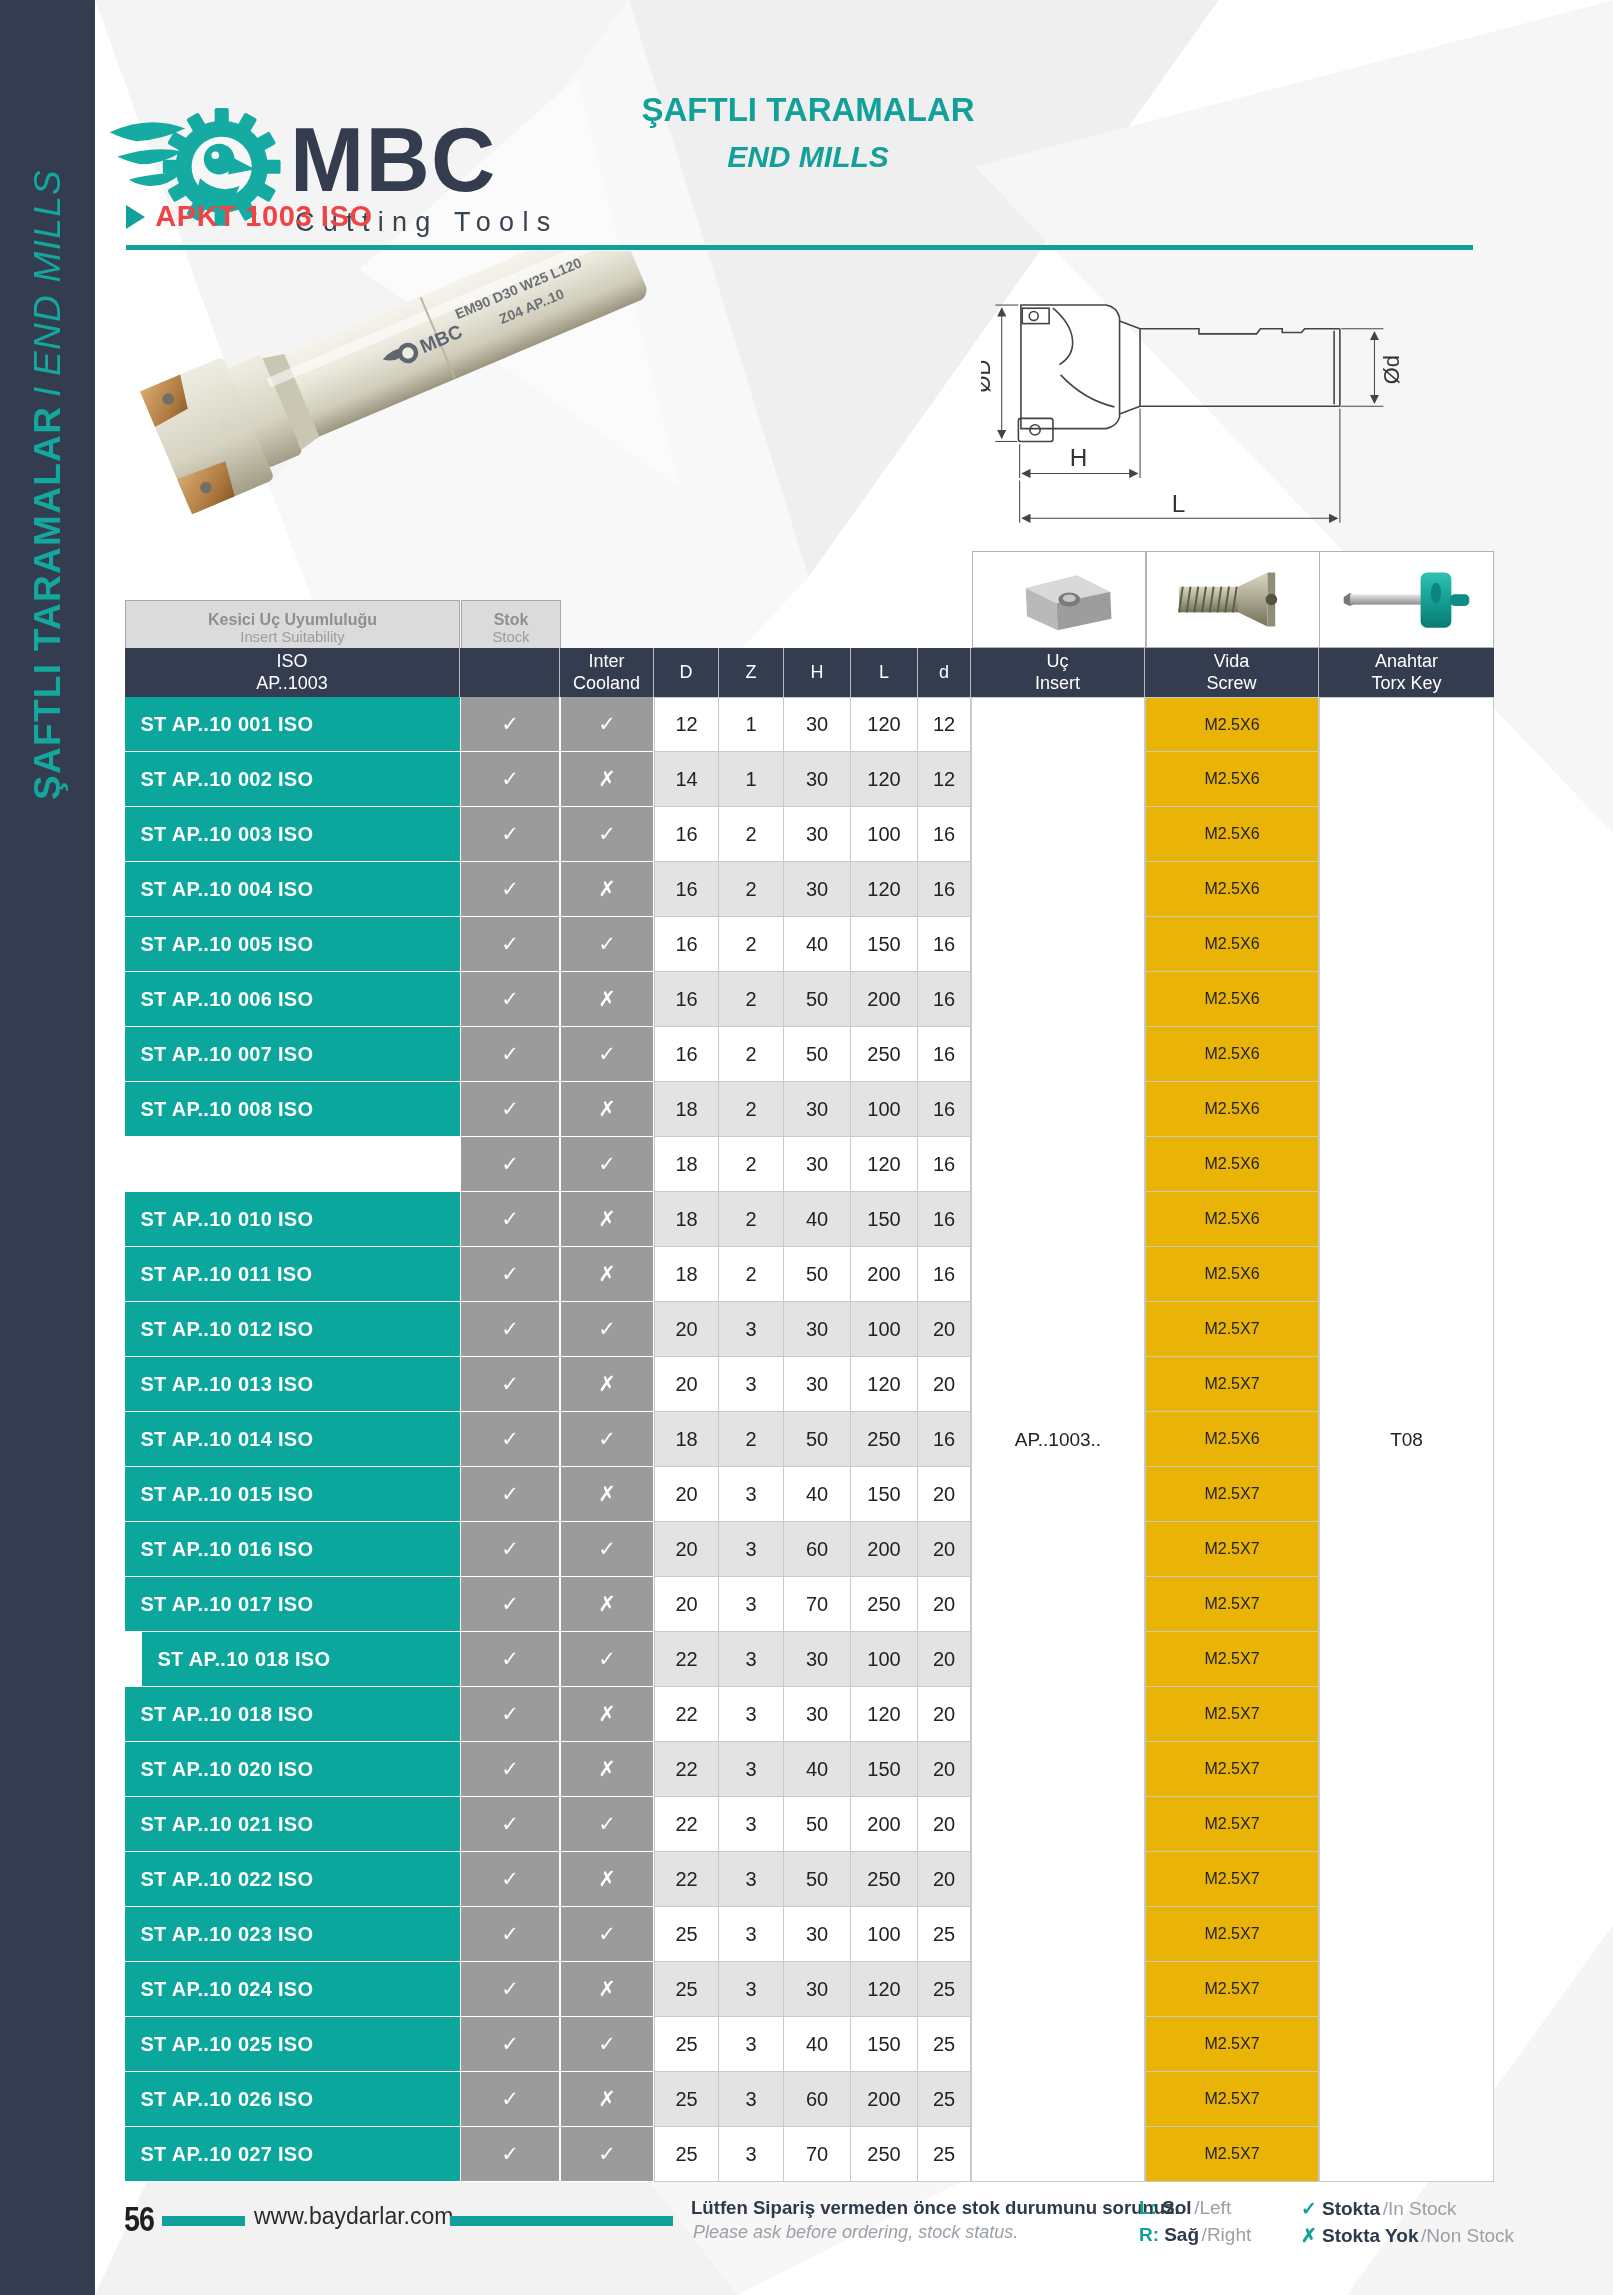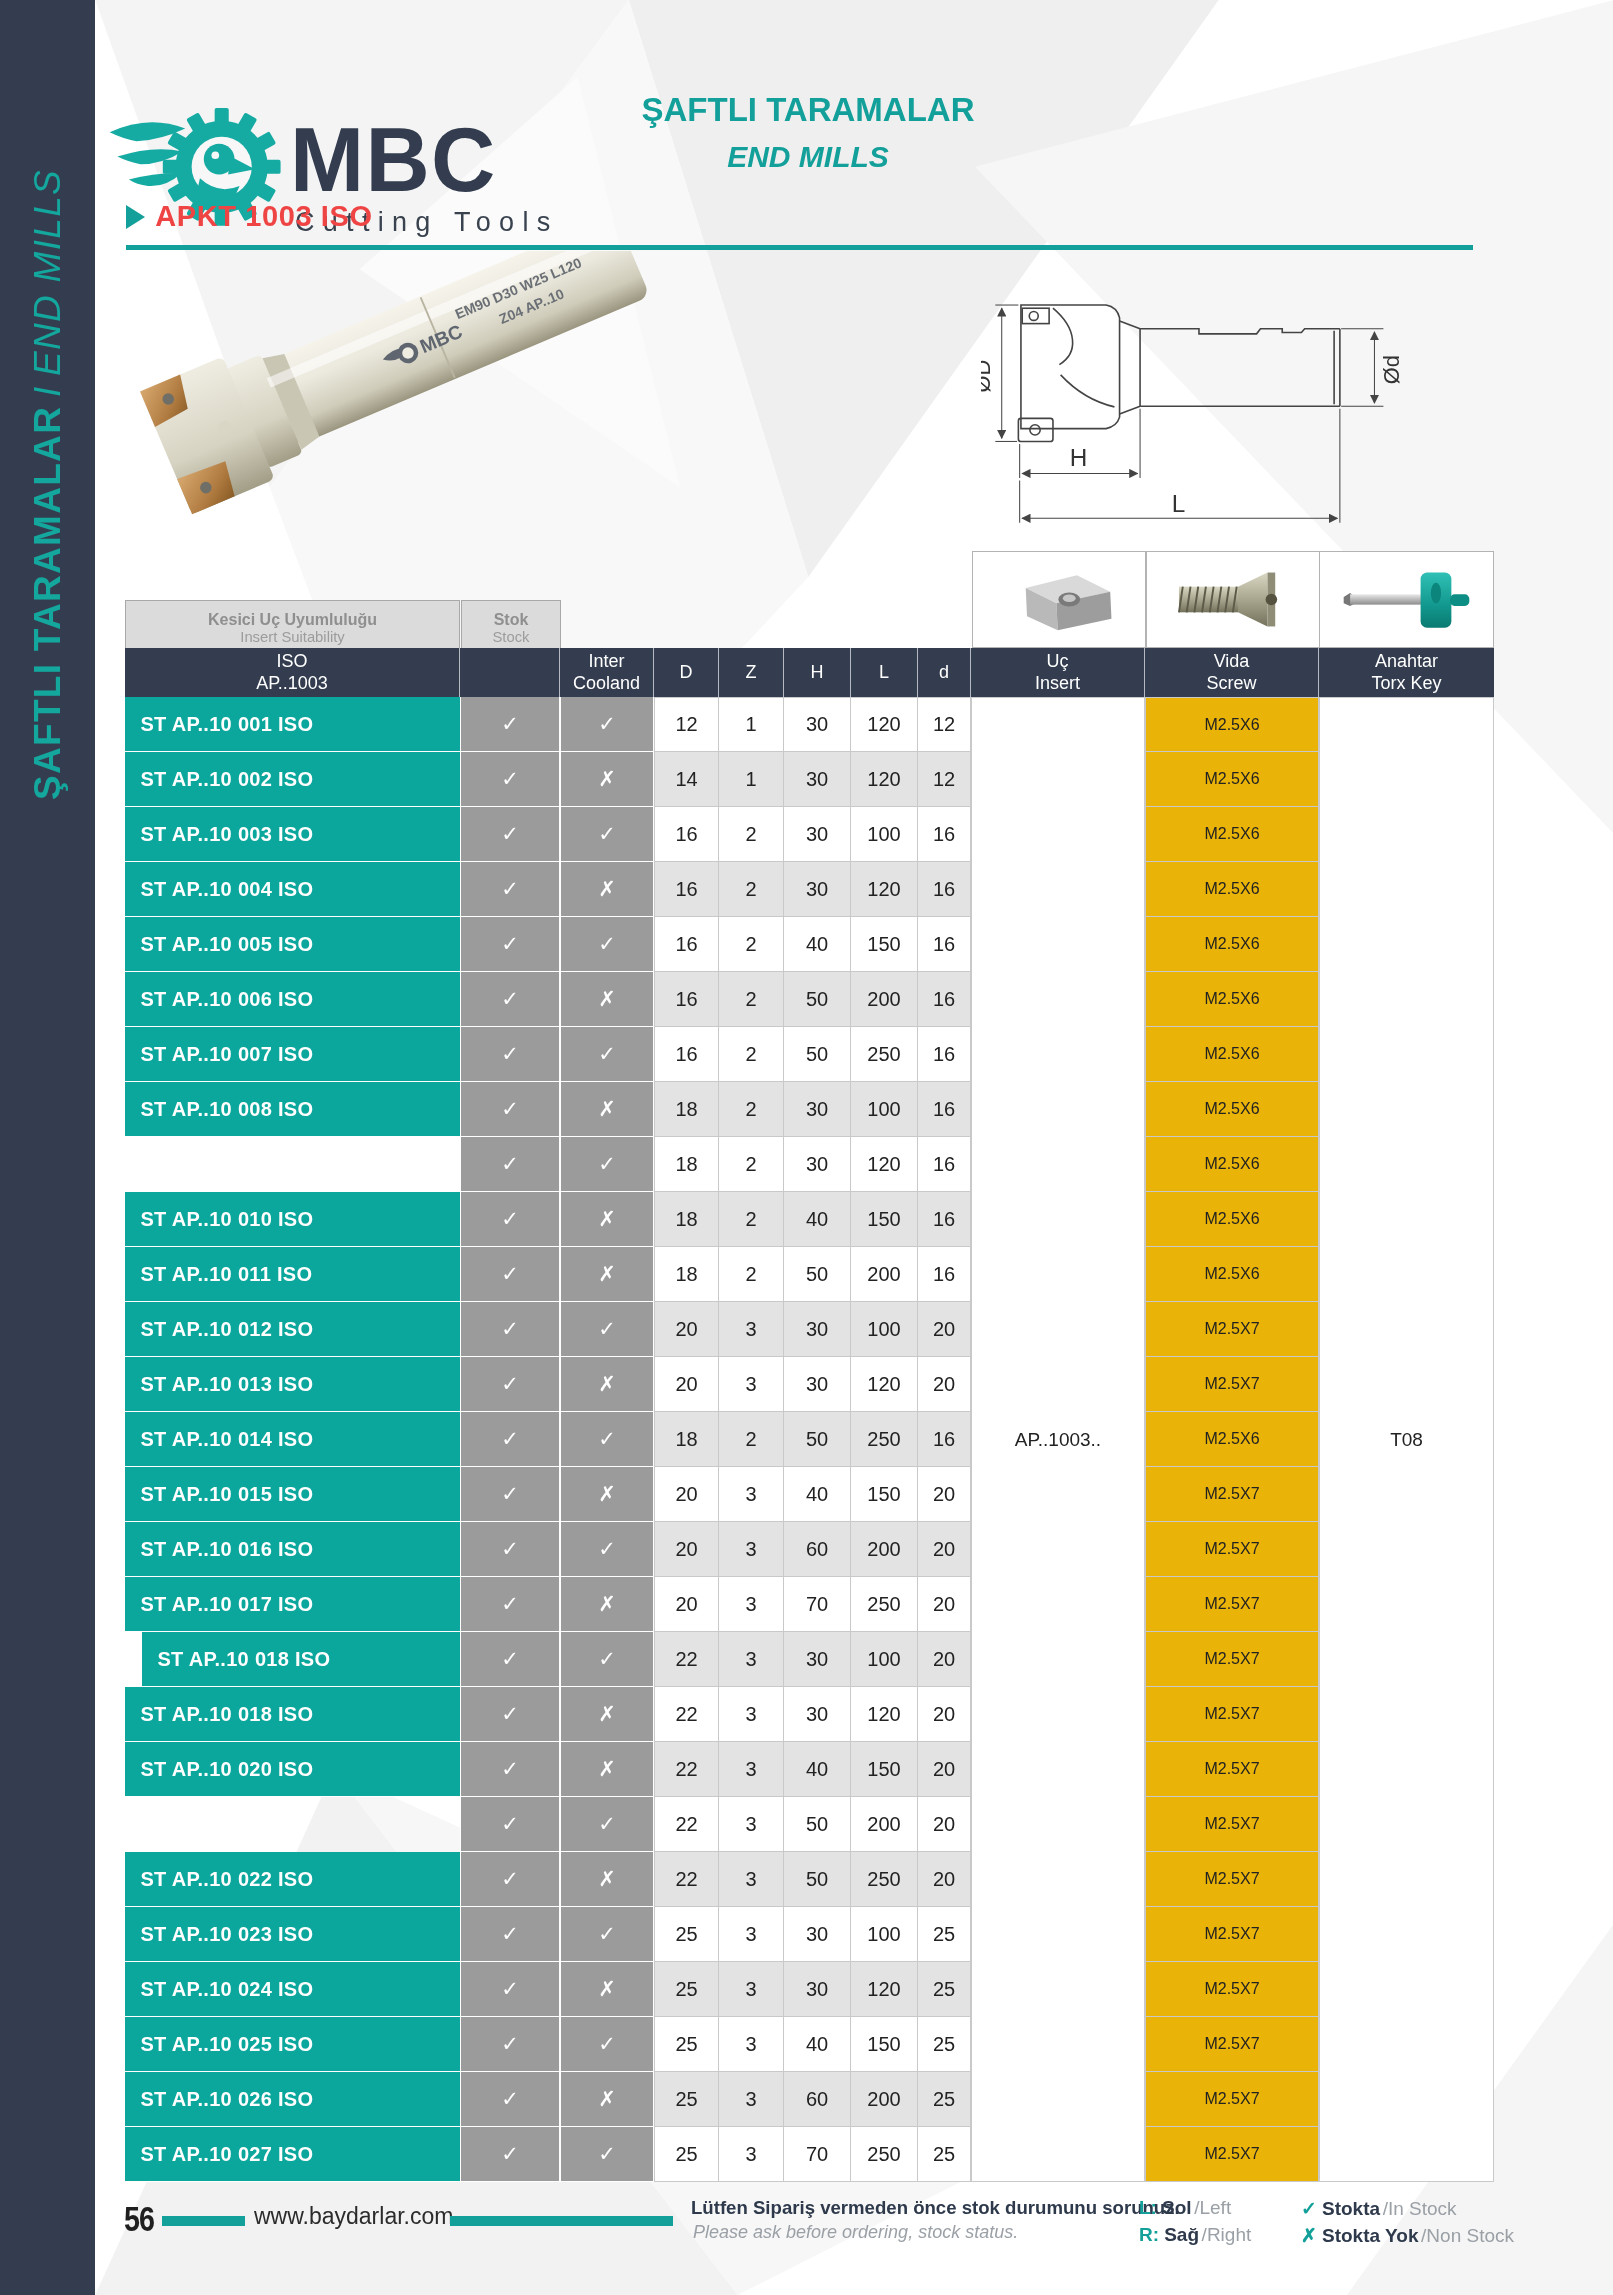--- a/index.html
+++ b/index.html
@@ -492,20 +492,21 @@
       <div class="c-screw" style="grid-area: 19 / 10;">M2.5X7</div>
       <div class="c-name" style="grid-area: 20 / 1;">ST AP..10 020 ISO</div>
       <div class="c-chk" style="grid-area: 20 / 2;">✓</div>
       <div class="c-chk" style="grid-area: 20 / 3;">✗</div>
       <div class="c-num shade numfirst" style="grid-area: 20 / 4;">22</div>
       <div class="c-num shade" style="grid-area: 20 / 5;">3</div>
       <div class="c-num shade" style="grid-area: 20 / 6;">40</div>
       <div class="c-num shade" style="grid-area: 20 / 7;">150</div>
       <div class="c-num shade" style="grid-area: 20 / 8;">20</div>
       <div class="c-screw" style="grid-area: 20 / 10;">M2.5X7</div>
+      <div class="c-name" style="grid-area: 21 / 1;">ST AP..10 021 ISO</div>
       <div class="c-chk" style="grid-area: 21 / 2;">✓</div>
       <div class="c-chk" style="grid-area: 21 / 3;">✓</div>
       <div class="c-num numfirst" style="grid-area: 21 / 4;">22</div>
       <div class="c-num" style="grid-area: 21 / 5;">3</div>
       <div class="c-num" style="grid-area: 21 / 6;">50</div>
       <div class="c-num" style="grid-area: 21 / 7;">200</div>
       <div class="c-num" style="grid-area: 21 / 8;">20</div>
       <div class="c-screw" style="grid-area: 21 / 10;">M2.5X7</div>
       <div class="c-name" style="grid-area: 22 / 1;">ST AP..10 022 ISO</div>
       <div class="c-chk" style="grid-area: 22 / 2;">✓</div>

